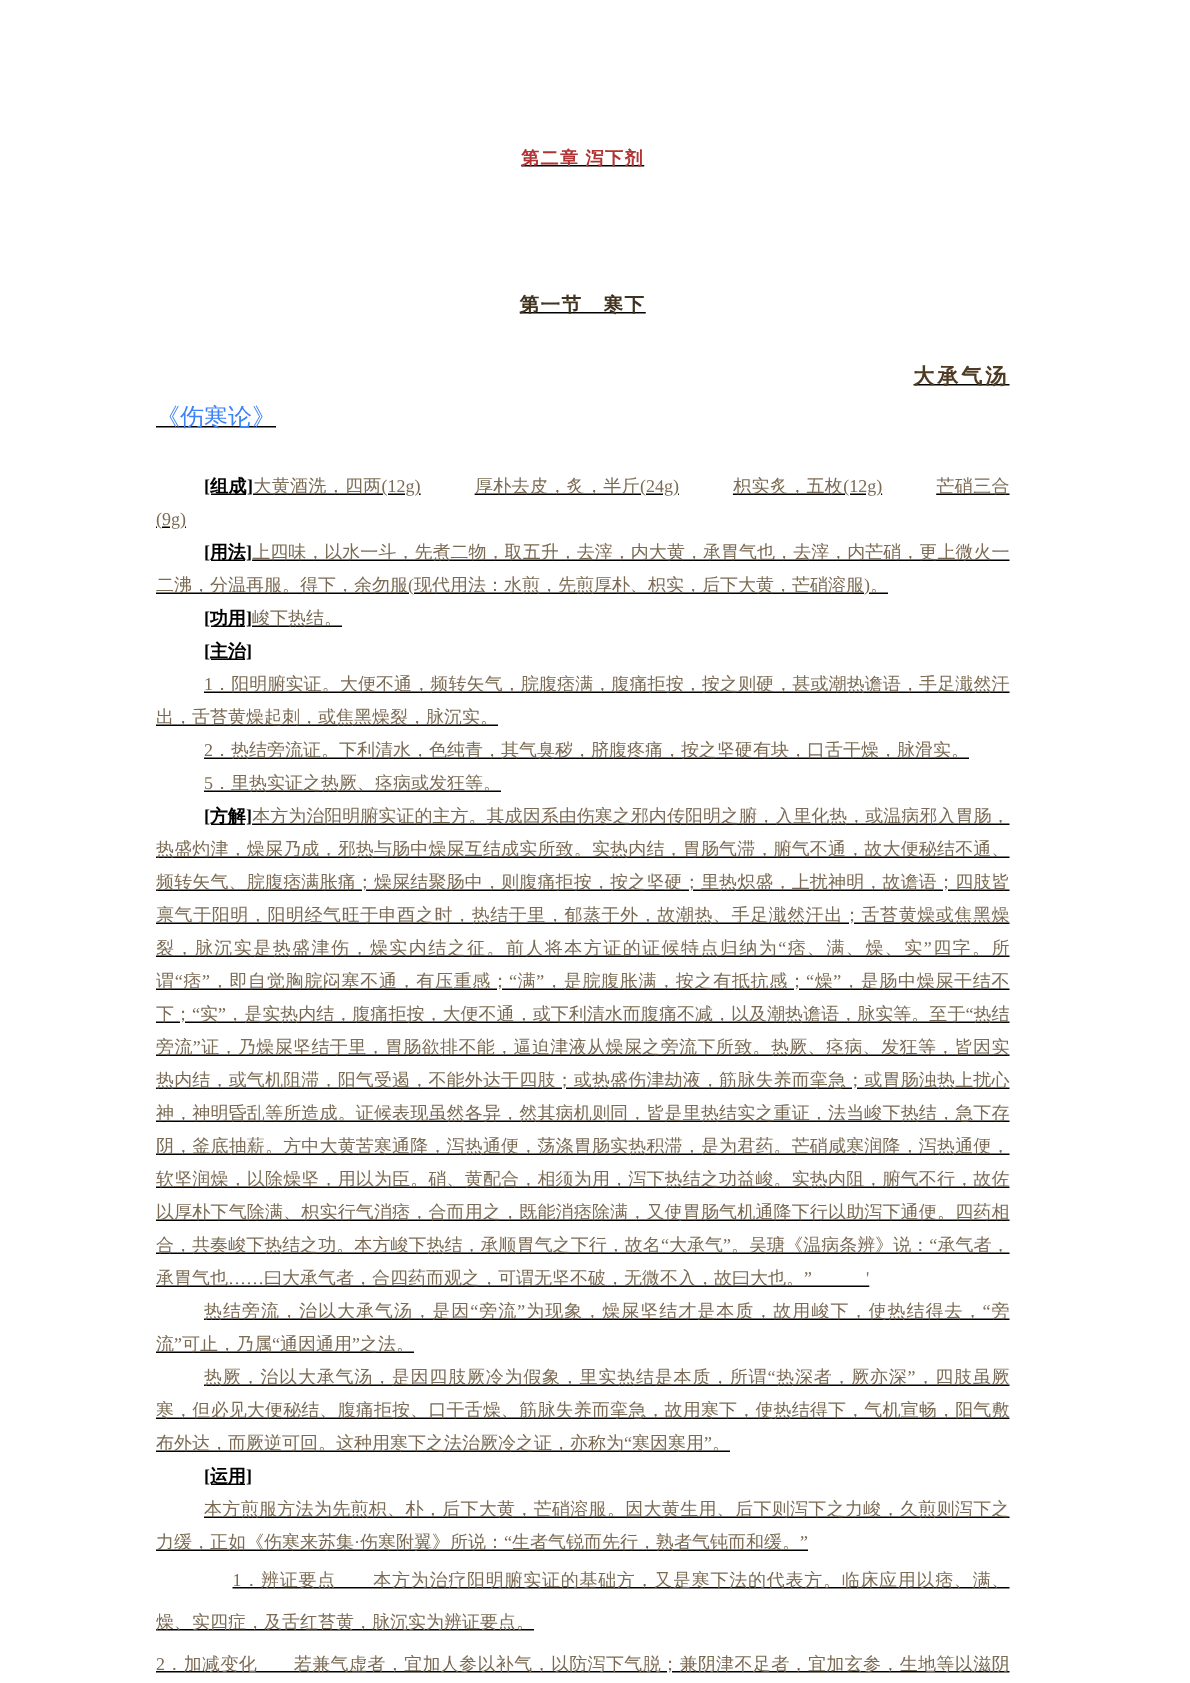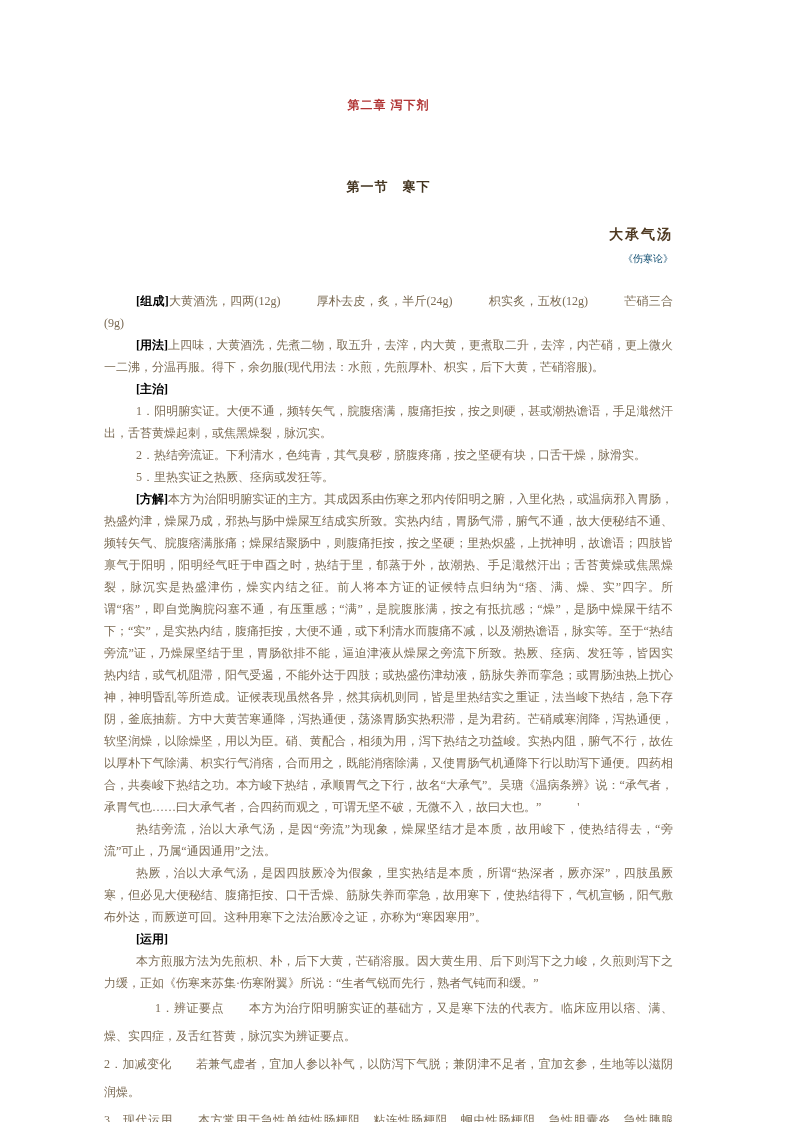--- a/index.html
+++ b/index.html
@@ -8,51 +8,52 @@
     height: 1122px;
     background: #ffffff;
     font-family: "Liberation Serif", serif;
     overflow: hidden;
   }
   .page {
     box-sizing: border-box;
     width: 778px;
     height: 1122px;
     padding: 0 105px 0 104px;
+    text-decoration: underline;
   }
   .chapter-title {
     margin: 0;
     padding-top: 97px;
     text-align: center;
     color: #b13434;
     font-size: 12px;
     font-weight: bold;
     letter-spacing: 1px;
   }
   .section-title {
-    margin: 64px 0 0 0;
+    margin: 80px 0 0 0;
     text-align: center;
     color: #42331f;
     font-size: 13px;
     font-weight: bold;
     letter-spacing: 1px;
   }
   .formula-title {
     margin: 30px 0 0 0;
     text-align: right;
     color: #4f3a22;
     font-size: 14px;
     font-weight: bold;
     letter-spacing: 2px;
   }
   .source-title {
     margin: 8px 0 0 0;
-    text-align: right;
-    color: #0c4a6e;
-    font-size: 10px;
+    text-align: left;
+    color: #3b82f6;
+    font-size: 16px;
   }
   .doc-body {
     margin-top: 24px;
     color: #7b6b54;
     font-size: 12px;
     line-height: 22px;
     text-align: justify;
     word-break: break-all;
   }
   .doc-body p { margin: 0; }
@@ -81,22 +82,23 @@
   <p class="section-title">第一节　寒下</p>
 
   <p class="formula-title">大承气汤</p>
 
   <p class="source-title">《伤寒论》</p>
 
   <div class="doc-body">
 
     <p class="ind"><span class="b-label">[组成]</span><span class="comp-item">大黄酒洗，四两(12g)</span><span class="comp-item">厚朴去皮，炙，半斤(24g)</span><span class="comp-item">枳实炙，五枚(12g)</span><span class="comp-item">芒硝三合(9g)</span></p>
 
-    <p class="ind"><span class="b-label">[用法]</span><span>上四味，大黄酒洗，先煮二物，取五升，去滓，内大黄，更煮取二升，去滓，内芒硝，更上微火一二沸，分温再服。得下，余勿服(现代用法：水煎，先煎厚朴、枳实，后下大黄，芒硝溶服)。</span></p>
+    <p class="ind"><span class="b-label">[用法]</span><span>上四味，以水一斗，先煮二物，取五升，去滓，内大黄，承胃气也，去滓，内芒硝，更上微火一二沸，分温再服。得下，余勿服(现代用法：水煎，先煎厚朴、枳实，后下大黄，芒硝溶服)。</span></p>
 
+    <p class="ind"><span class="b-label">[功用]</span><span>峻下热结。</span></p>
 
     <p class="ind"><span class="b-label">[主治]</span></p>
 
     <p class="ind">1．阳明腑实证。大便不通，频转矢气，脘腹痞满，腹痛拒按，按之则硬，甚或潮热谵语，手足濈然汗出，舌苔黄燥起刺，或焦黑燥裂，脉沉实。</p>
     <p class="ind">2．热结旁流证。下利清水，色纯青，其气臭秽，脐腹疼痛，按之坚硬有块，口舌干燥，脉滑实。</p>
     <p class="ind">5．里热实证之热厥、痉病或发狂等。</p>
 
     <p class="ind"><span class="b-label">[方解]</span><span>本方为治阳明腑实证的主方。其成因系由伤寒之邪内传阳明之腑，入里化热，或温病邪入胃肠，热盛灼津，燥屎乃成，邪热与肠中燥屎互结成实所致。实热内结，胃肠气滞，腑气不通，故大便秘结不通、频转矢气、脘腹痞满胀痛；燥屎结聚肠中，则腹痛拒按，按之坚硬；里热炽盛，上扰神明，故谵语；四肢皆禀气于阳明，阳明经气旺于申酉之时，热结于里，郁蒸于外，故潮热、手足濈然汗出；舌苔黄燥或焦黑燥裂，脉沉实是热盛津伤，燥实内结之征。前人将本方证的证候特点归纳为“痞、满、燥、实”四字。所谓“痞”，即自觉胸脘闷塞不通，有压重感；“满”，是脘腹胀满，按之有抵抗感；“燥”，是肠中燥屎干结不下；“实”，是实热内结，腹痛拒按，大便不通，或下利清水而腹痛不减，以及潮热谵语，脉实等。至于“热结旁流”证，乃燥屎坚结于里，胃肠欲排不能，逼迫津液从燥屎之旁流下所致。热厥、痉病、发狂等，皆因实热内结，或气机阻滞，阳气受遏，不能外达于四肢；或热盛伤津劫液，筋脉失养而挛急；或胃肠浊热上扰心神，神明昏乱等所造成。证候表现虽然各异，然其病机则同，皆是里热结实之重证，法当峻下热结，急下存阴，釜底抽薪。方中大黄苦寒通降，泻热通便，荡涤胃肠实热积滞，是为君药。芒硝咸寒润降，泻热通便，软坚润燥，以除燥坚，用以为臣。硝、黄配合，相须为用，泻下热结之功益峻。实热内阻，腑气不行，故佐以厚朴下气除满、枳实行气消痞，合而用之，既能消痞除满，又使胃肠气机通降下行以助泻下通便。四药相合，共奏峻下热结之功。本方峻下热结，承顺胃气之下行，故名“大承气”。吴瑭《温病条辨》说：“承气者，承胃气也……曰大承气者，合四药而观之，可谓无坚不破，无微不入，故曰大也。”　　　'</span></p>
 
     <p class="ind">热结旁流，治以大承气汤，是因“旁流”为现象，燥屎坚结才是本质，故用峻下，使热结得去，“旁流”可止，乃属“通因通用”之法。</p>

